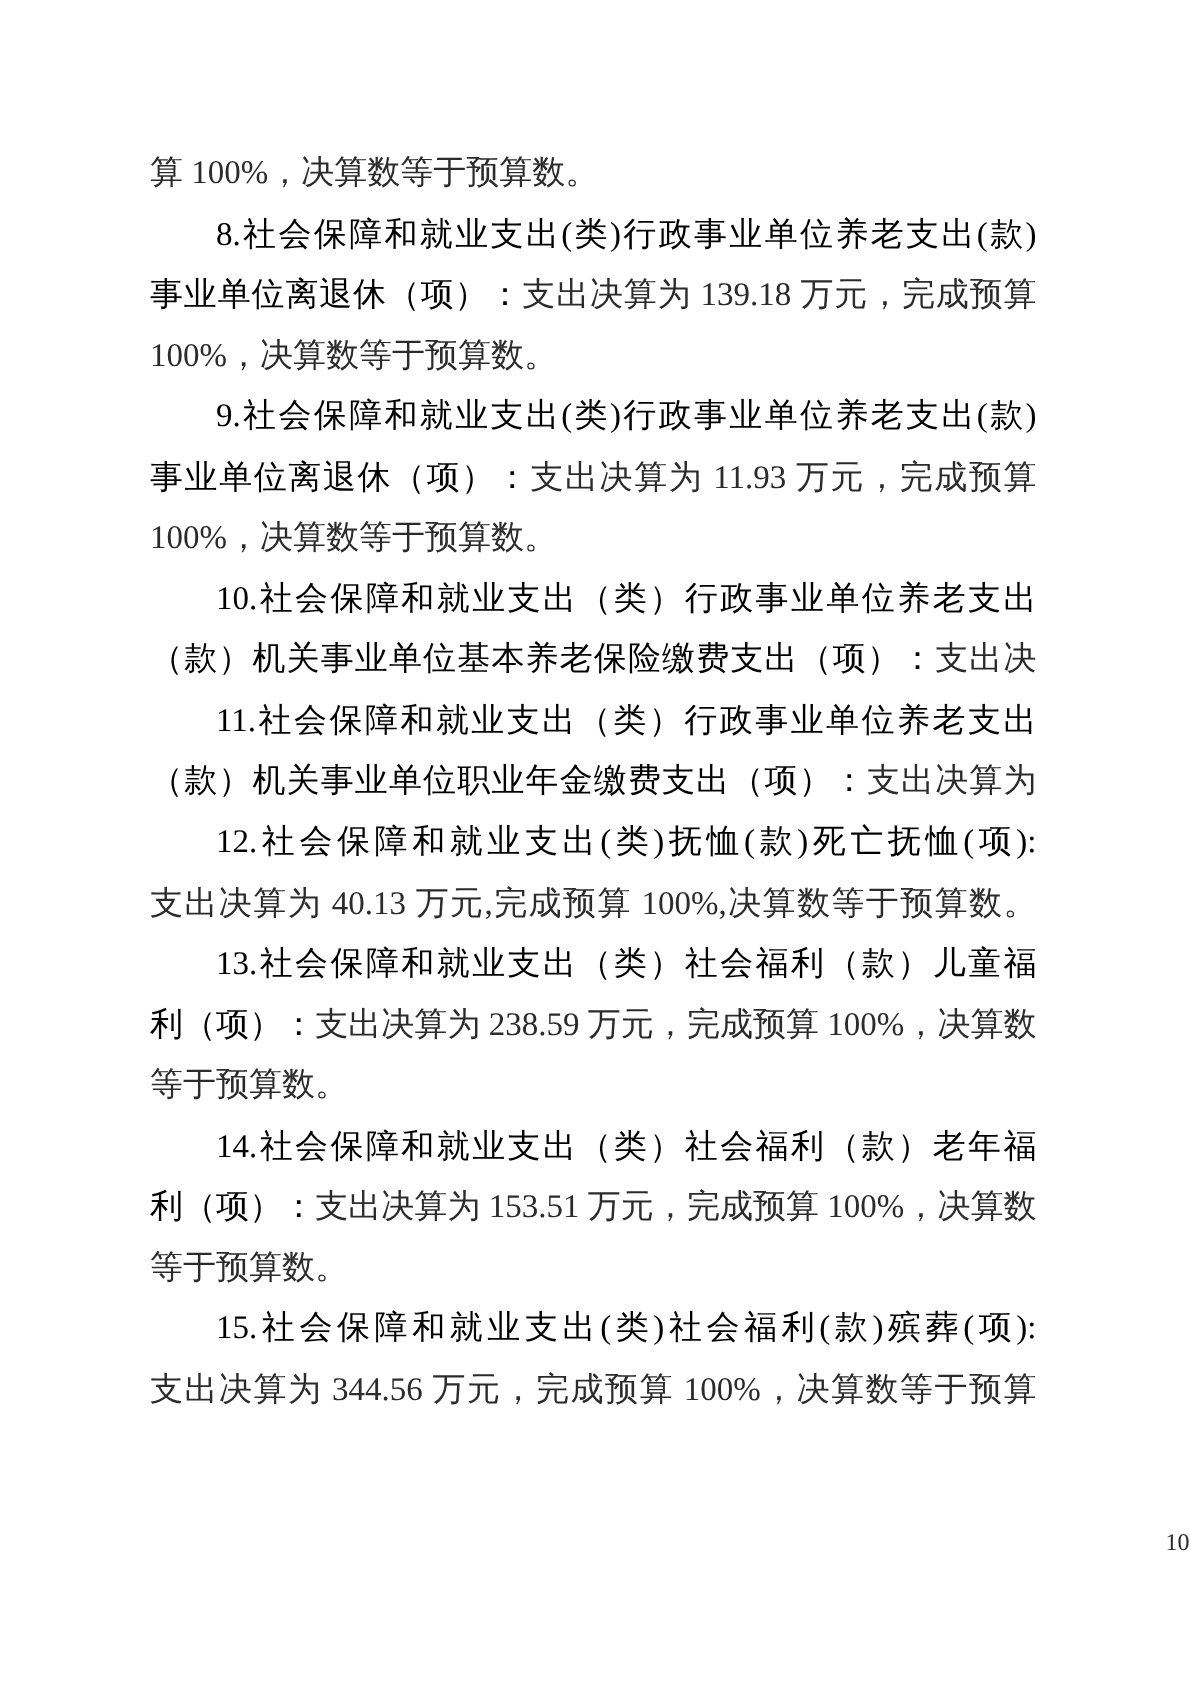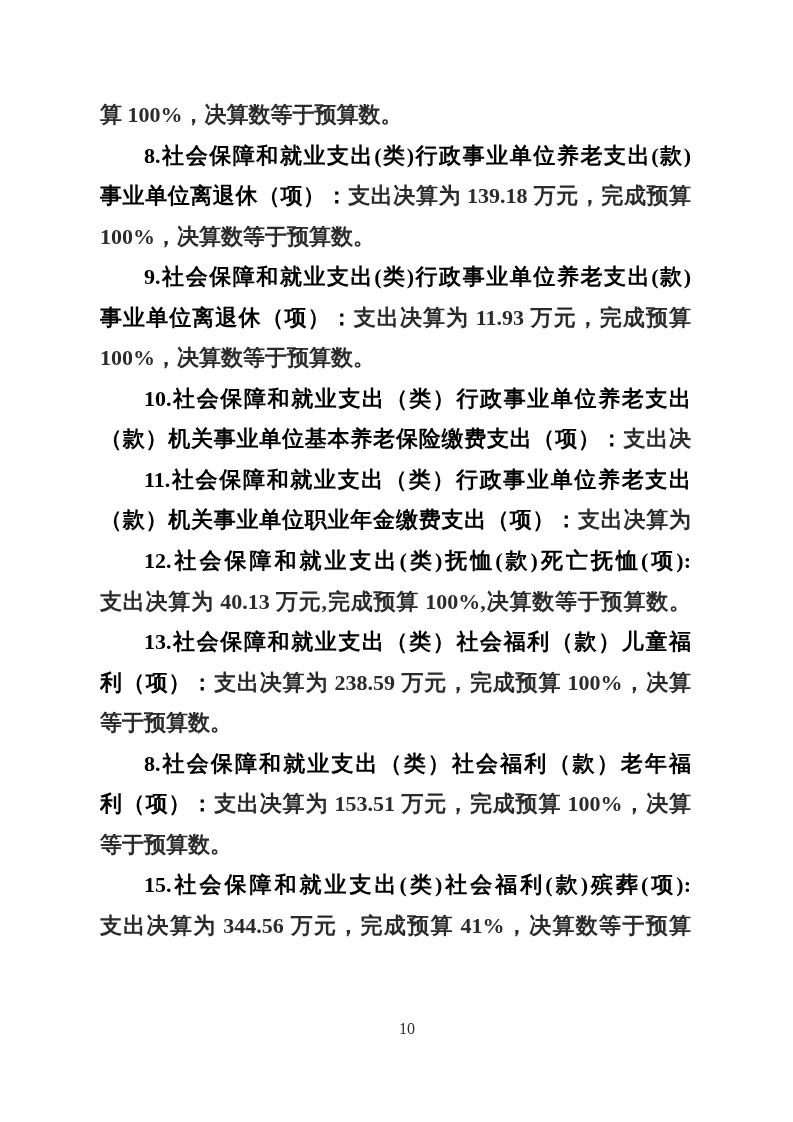--- a/index.html
+++ b/index.html
@@ -22,26 +22,26 @@
     white-space:nowrap;
     overflow:visible;
   }
   .just{
     text-align:justify;
     text-align-last:justify;
     white-space:normal;
     overflow:hidden;
   }
   .indent{text-indent:44px;}
-  .b{font-weight:700;color:#000000;}
-  .r{font-weight:700;}
+  .b{font-weight:400;color:#000000;}
+  .r{font-weight:400;}
   .footer{
     position:absolute;
     left:0;right:0;top:1020px;
-    text-align:center;
+    text-align:right;
     padding-left:21px;
   }
   .pageno{
     display:inline-block;
     font-size:16px;
     color:#2b2b2b;
     font-family:"Liberation Serif","DejaVu Serif",serif;
   }
 </style>
 </head>
@@ -58,22 +58,22 @@
     <div class="ln"><span class="b"></span><span class="r">100%，决算数等于预算数。</span></div>
     <div class="ln indent just"><span class="b">10.社会保障和就业支出（类）行政事业单位养老支出</span><span class="r"></span></div>
     <div class="ln just"><span class="b">（款）机关事业单位基本养老保险缴费支出（项）：</span><span class="r">支出决</span></div>
     <div class="ln indent just"><span class="b">11.社会保障和就业支出（类）行政事业单位养老支出</span><span class="r"></span></div>
     <div class="ln just"><span class="b">（款）机关事业单位职业年金缴费支出（项）：</span><span class="r">支出决算为</span></div>
     <div class="ln indent just"><span class="b">12.社会保障和就业支出(类)抚恤(款)死亡抚恤(项):</span><span class="r"></span></div>
     <div class="ln just"><span class="b"></span><span class="r">支出决算为 40.13 万元,完成预算 100%,决算数等于预算数。</span></div>
     <div class="ln indent just"><span class="b">13.社会保障和就业支出（类）社会福利（款）儿童福</span><span class="r"></span></div>
     <div class="ln just"><span class="b">利（项）：</span><span class="r">支出决算为 238.59 万元，完成预算 100%，决算数</span></div>
     <div class="ln"><span class="b"></span><span class="r">等于预算数。</span></div>
-    <div class="ln indent just"><span class="b">8.社会保障和就业支出（类）社会福利（款）老年福</span><span class="r"></span></div>
+    <div class="ln indent just"><span class="b">14.社会保障和就业支出（类）社会福利（款）老年福</span><span class="r"></span></div>
     <div class="ln just"><span class="b">利（项）：</span><span class="r">支出决算为 153.51 万元，完成预算 100%，决算数</span></div>
     <div class="ln"><span class="b"></span><span class="r">等于预算数。</span></div>
     <div class="ln indent just"><span class="b">15.社会保障和就业支出(类)社会福利(款)殡葬(项):</span><span class="r"></span></div>
-    <div class="ln just"><span class="b"></span><span class="r">支出决算为 344.56 万元，完成预算 41%，决算数等于预算</span></div>
+    <div class="ln just"><span class="b"></span><span class="r">支出决算为 344.56 万元，完成预算 100%，决算数等于预算</span></div>
   </main>
   <footer class="footer">
     <span class="pageno">10</span>
   </footer>
 </div>
 
 </body></html>

